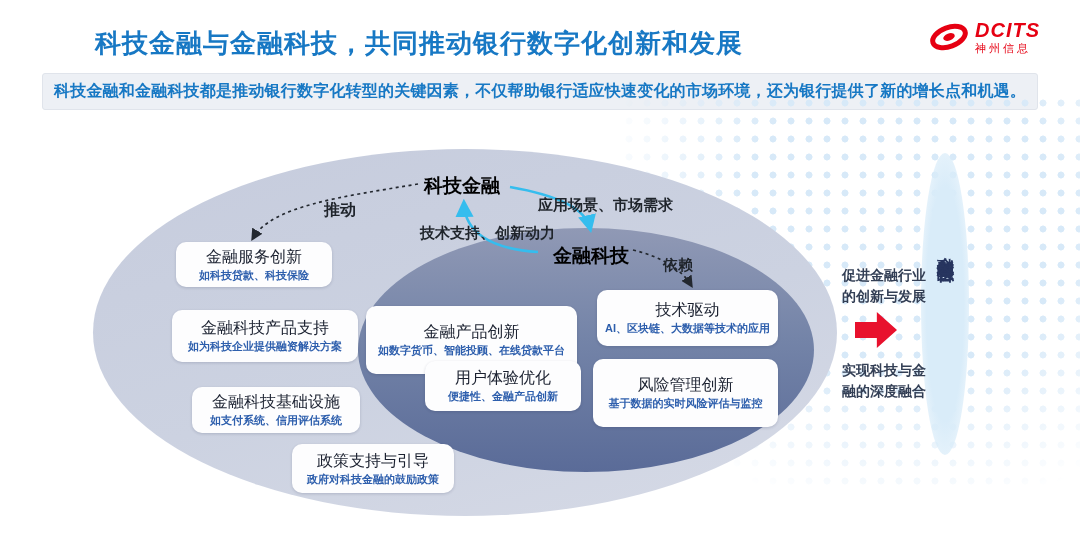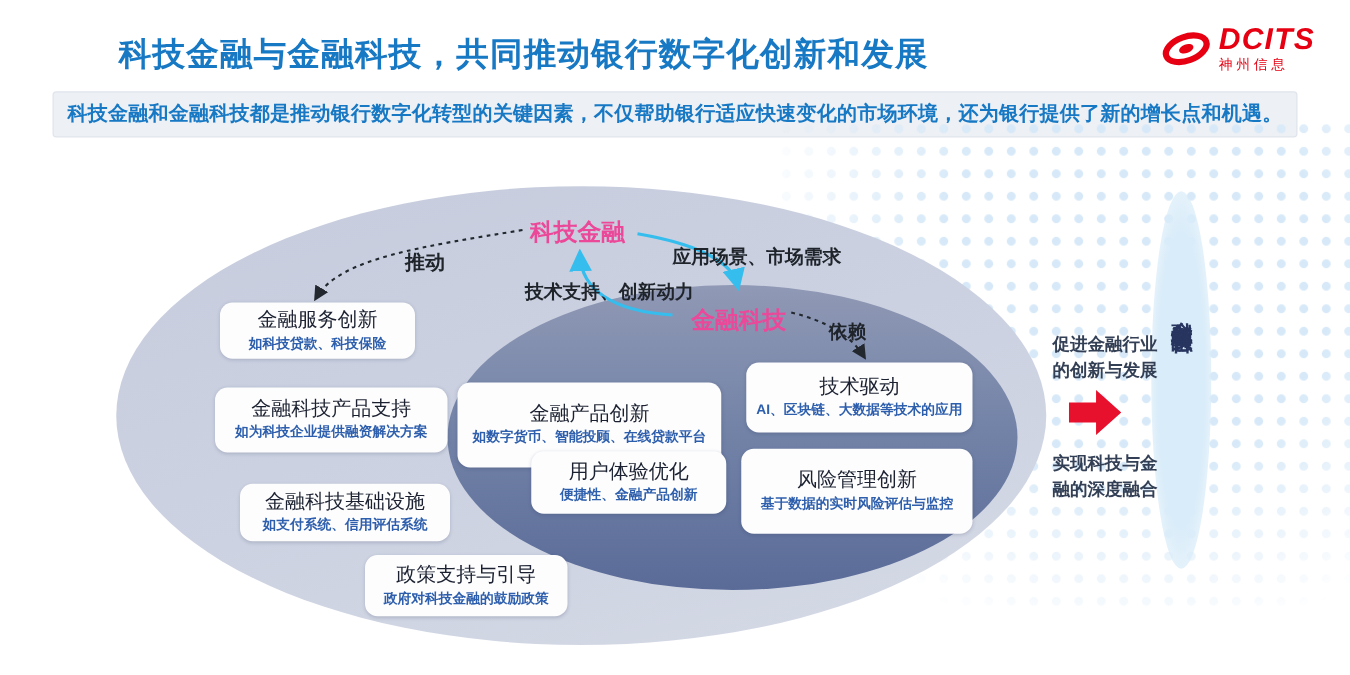--- a/index.html
+++ b/index.html
@@ -5,21 +5,21 @@
   * { margin:0; padding:0; box-sizing:border-box; }
   html,body { width:1080px; height:540px; background:#fff; overflow:hidden;
     font-family:"Liberation Sans","DejaVu Sans",sans-serif; }
   .stage { position:relative; width:1080px; height:540px; background:#fff; }
 
   
   .title { position:absolute; left:95px; top:26px; font-size:26px; font-weight:bold;
     color:#1778C4; letter-spacing:1px; }
   .logo { position:absolute; left:928px; top:20px; display:flex; align-items:center; gap:5px; }
   .logo-text { display:flex; flex-direction:column; line-height:1; }
-  .logo-brand { color:#E60012; font-weight:bold; font-style:italic; font-size:24px; letter-spacing:1px; }
+  .logo-brand { color:#E60012; font-weight:bold; font-style:italic; font-size:20px; letter-spacing:1px; }
   .logo-company { color:#E60012; font-size:11px; letter-spacing:3px; margin-top:3px; }
 
   
   .banner { position:absolute; left:42px; top:73px; width:996px; height:37px;
     background:#edf0f5; border:1px solid #e0e4eb; border-radius:3px;
     display:flex; align-items:center; justify-content:center; }
   .banner-text { color:#1778C4; font-weight:bold; font-size:16px; letter-spacing:0.2px; }
 
   
   .dots { position:absolute; left:620px; top:94px; width:460px; height:400px;
@@ -52,21 +52,21 @@
   .b2 { left:128px; top:310px; width:186px; height:52px;margin-left:44px; }
   .b3 { left:192px; top:387px; width:168px; height:46px; }
   .b4 { left:292px; top:444px; width:162px; height:49px; }
   .b5 { left:366px; top:306px; width:211px; height:68px; }
   .b6 { left:597px; top:290px; width:181px; height:56px; }
   .b7 { left:425px; top:361px; width:156px; height:50px; }
   .b8 { left:593px; top:359px; width:185px; height:68px; }
 
   
   .lbl { position:absolute; font-weight:bold; white-space:nowrap; }
-  .cyan { color:#ec4899; font-size:19px; }
+  .cyan { color:#000000; font-size:19px; }
   .dark { color:#1f242b; font-size:15px; }
   .lbl-techfin { left:424px; top:173px; }
   .lbl-fintech { left:553px; top:243px; }
   .lbl-push { left:324px; top:200px; font-size:16px; }
   .lbl-scene { left:538px; top:196px;text-align:center; }
   .lbl-support { left:420px; top:224px; }
   .lbl-depend { left:663px; top:256px; }
 
   .arrows { position:absolute; left:0; top:0; width:1080px; height:540px; pointer-events:none; }
 

